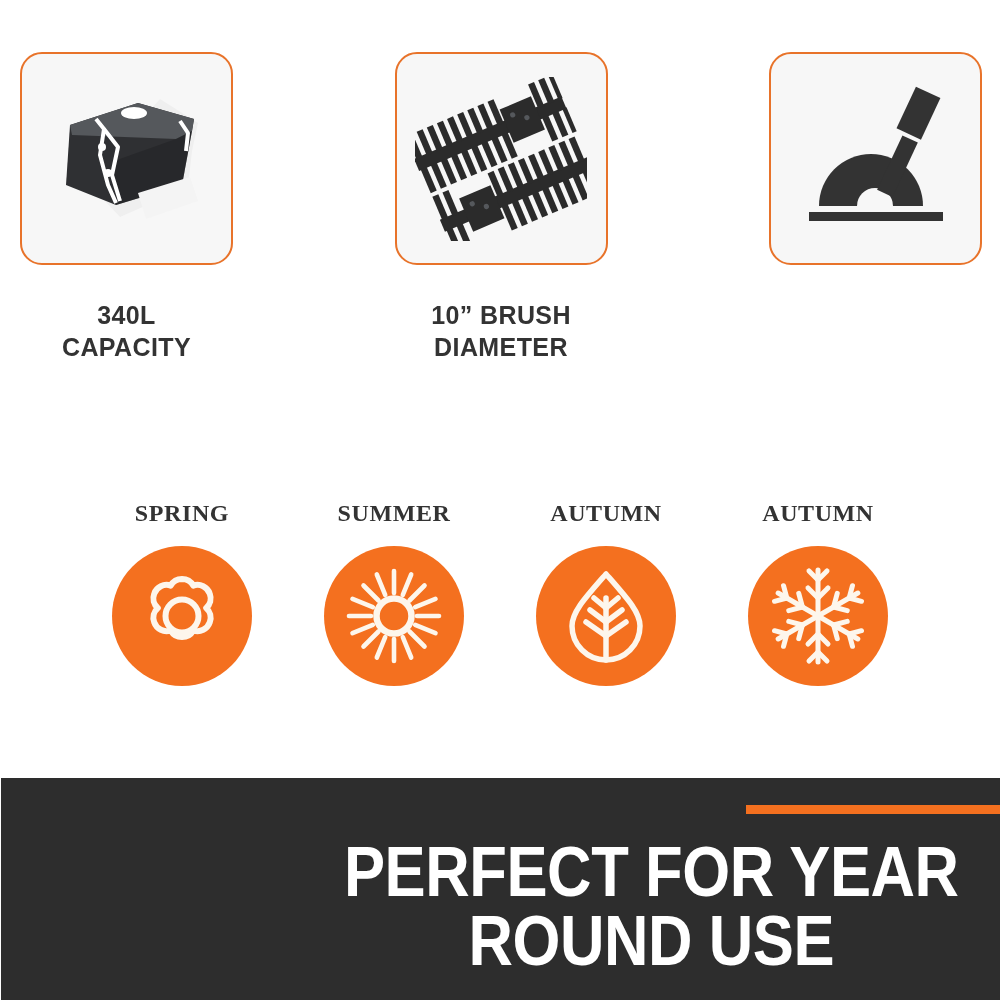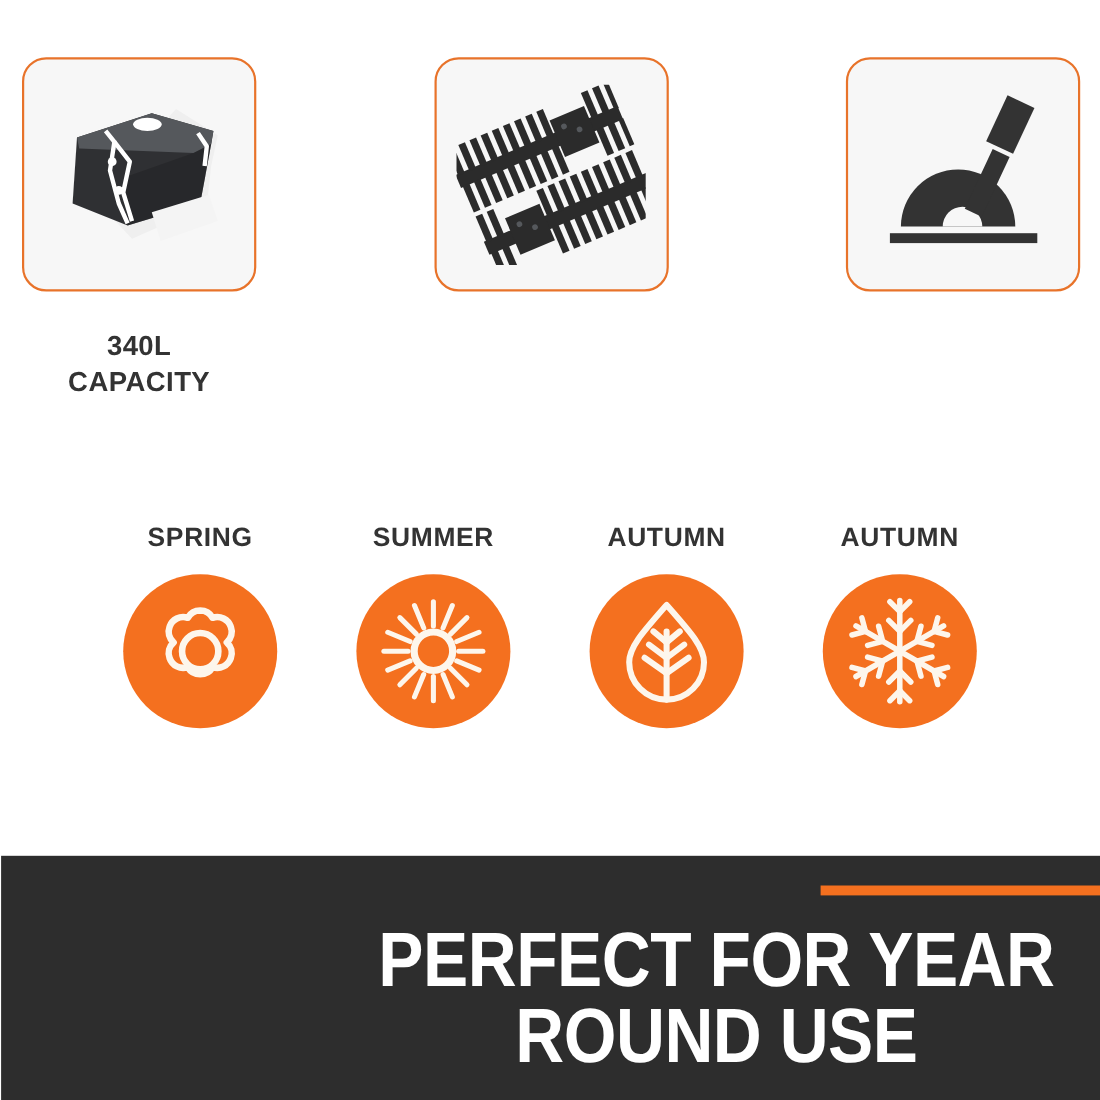--- a/index.html
+++ b/index.html
@@ -36,24 +36,25 @@
     font-weight:bold;
     line-height:1.28;
     letter-spacing:0.4px;
     color:#333333;
     white-space:pre-line;
   }
 
   
   .seasons {
     position:absolute;
-    top:475px; left:112px;
+    top:500px; left:112px;
     width:776px;
     display:flex;
     justify-content:space-between;
+    font-family:Liberation Serif, serif;
   }
   .season { width:140px; display:flex; flex-direction:column; align-items:center; }
   .season-label {
     font-size:24px;
     font-weight:bold;
     letter-spacing:0.6px;
     color:#333333;
     margin-bottom:19px;
     white-space:nowrap;
   }
@@ -177,20 +178,22 @@
               <rect x="112" y="86" width="6.5" height="26"></rect>
                 <rect x="123" y="86" width="6.5" height="26"></rect>
               <rect x="134" y="86" width="6.5" height="26"></rect>
                 <rect x="145" y="86" width="6.5" height="26"></rect>
               <rect x="156" y="86" width="6.5" height="26"></rect>
             </g>
           </g>
         </g>
       </svg>
     </div>
+    <div class="feature-label">10” BRUSH
+DIAMETER</div>
   </div>
 
   <div class="feature">
     <div class="feature-box">
       <svg width="150" height="150" viewBox="0 0 150 150">
         <rect x="8" y="128" width="134" height="9" fill="#333333"></rect>
         <path d="M18 122 A52 52 0 0 1 122 122 Z" fill="#333333"></path>
         <path d="M56 122 A18 18 0 0 1 92 122 Z" fill="#f7f7f7"></path>
         <rect x="88" y="52" width="17" height="60" fill="#333333" transform="rotate(25 96 82)"></rect>
         <rect x="104" y="6" width="27" height="46" fill="#333333" transform="rotate(25 117 29)"></rect>

